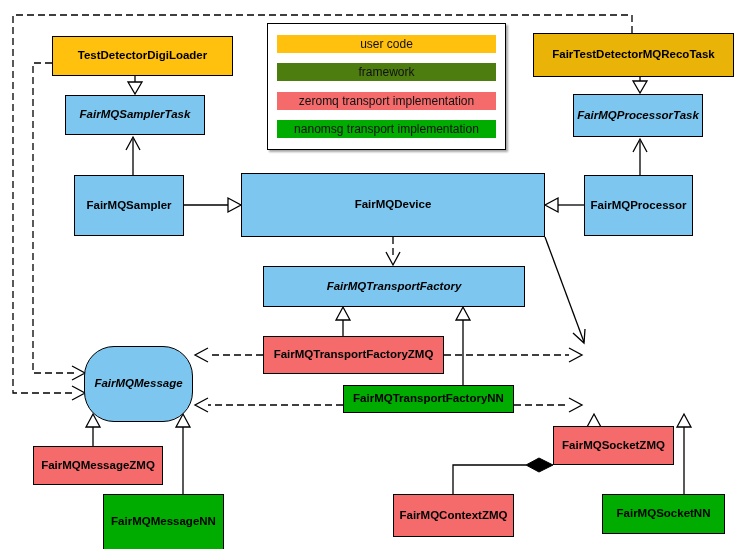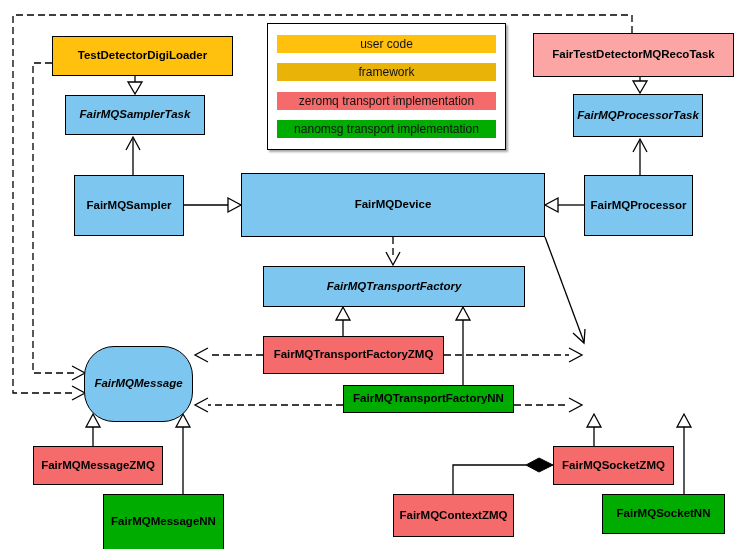--- a/index.html
+++ b/index.html
@@ -139,28 +139,28 @@
     </g>
 
     <g>
       <polyline class="e" fill="none" points="453,494 453,465 526,465"></polyline>
       <polygon class="diamond" points="526,465 539,458 553,465 539,472"></polygon>
     </g>
   </svg>
 
   <div class="legend">
     <div class="legend-bar" style="background-color: rgb(255, 193, 14);">user code</div>
-    <div class="legend-bar" style="background-color: #eab308; text-align: right;">framework</div>
+    <div class="legend-bar" style="background-color: #4d7c0f; text-align: right;">framework</div>
     <div class="legend-bar" style="background-color: rgb(245, 107, 107);">zeromq transport implementation</div>
     <div class="legend-bar" style="background-color: rgb(0, 172, 0);">nanomsg transport implementation</div>
   </div>
 
   <div class="node" style="left: 52px; top: 36px; width: 181px; height: 40px; background-color: rgb(255, 193, 14);">TestDetectorDigiLoader</div>
 
-  <div class="node" style="left: 533px; top: 33px; width: 201px; height: 44px; background-color: #fca5a5;">FairTestDetectorMQRecoTask</div>
+  <div class="node" style="left: 533px; top: 33px; width: 201px; height: 44px; background-color: #eab308;">FairTestDetectorMQRecoTask</div>
 
   <div class="node italic" style="left: 65px; top: 95px; width: 140px; height: 40px; background-color: rgb(124, 198, 239);">FairMQSamplerTask</div>
 
   <div class="node italic" style="left: 573px; top: 94px; width: 130px; height: 43px; background-color: rgb(124, 198, 239);">FairMQProcessorTask</div>
 
   <div class="node" style="left: 74px; top: 175px; width: 110px; height: 61px; background-color: rgb(124, 198, 239);">FairMQSampler</div>
 
   <div class="node" style="left: 241px; top: 173px; width: 304px; height: 64px; background-color: rgb(124, 198, 239);">FairMQDevice</div>
 
   <div class="node" style="left: 584px; top: 175px; width: 109px; height: 61px; background-color: rgb(124, 198, 239);">FairMQProcessor</div>
@@ -171,19 +171,19 @@
 
   <div class="node" style="left: 343px; top: 385px; width: 171px; height: 28px; background-color: rgb(0, 172, 0);">FairMQTransportFactoryNN</div>
 
   <div class="node italic" style="left: 84px; top: 346px; width: 109px; height: 76px; background-color: rgb(124, 198, 239); border-radius: 30px;">FairMQMessage</div>
 
 
   <div class="node" style="left: 33px; top: 446px; width: 130px; height: 39px; background-color: rgb(245, 107, 107);">FairMQMessageZMQ</div>
 
   <div class="node" style="left: 103px; top: 494px; width: 121px; height: 56px; background-color: rgb(0, 172, 0);">FairMQMessageNN</div>
 
-  <div class="node" style="left: 553px; top: 446px; width: 121px; height: 39px; background-color: rgb(245, 107, 107);">FairMQSocketZMQ</div>
+  <div class="node" style="left: 553px; top: 426px; width: 121px; height: 39px; background-color: rgb(245, 107, 107);">FairMQSocketZMQ</div>
 
   <div class="node" style="left: 602px; top: 494px; width: 123px; height: 40px; background-color: rgb(0, 172, 0);">FairMQSocketNN</div>
 
   <div class="node" style="left: 393px; top: 494px; width: 121px; height: 43px; background-color: rgb(245, 107, 107);">FairMQContextZMQ</div>
 
 </div>
 
 </body></html>

